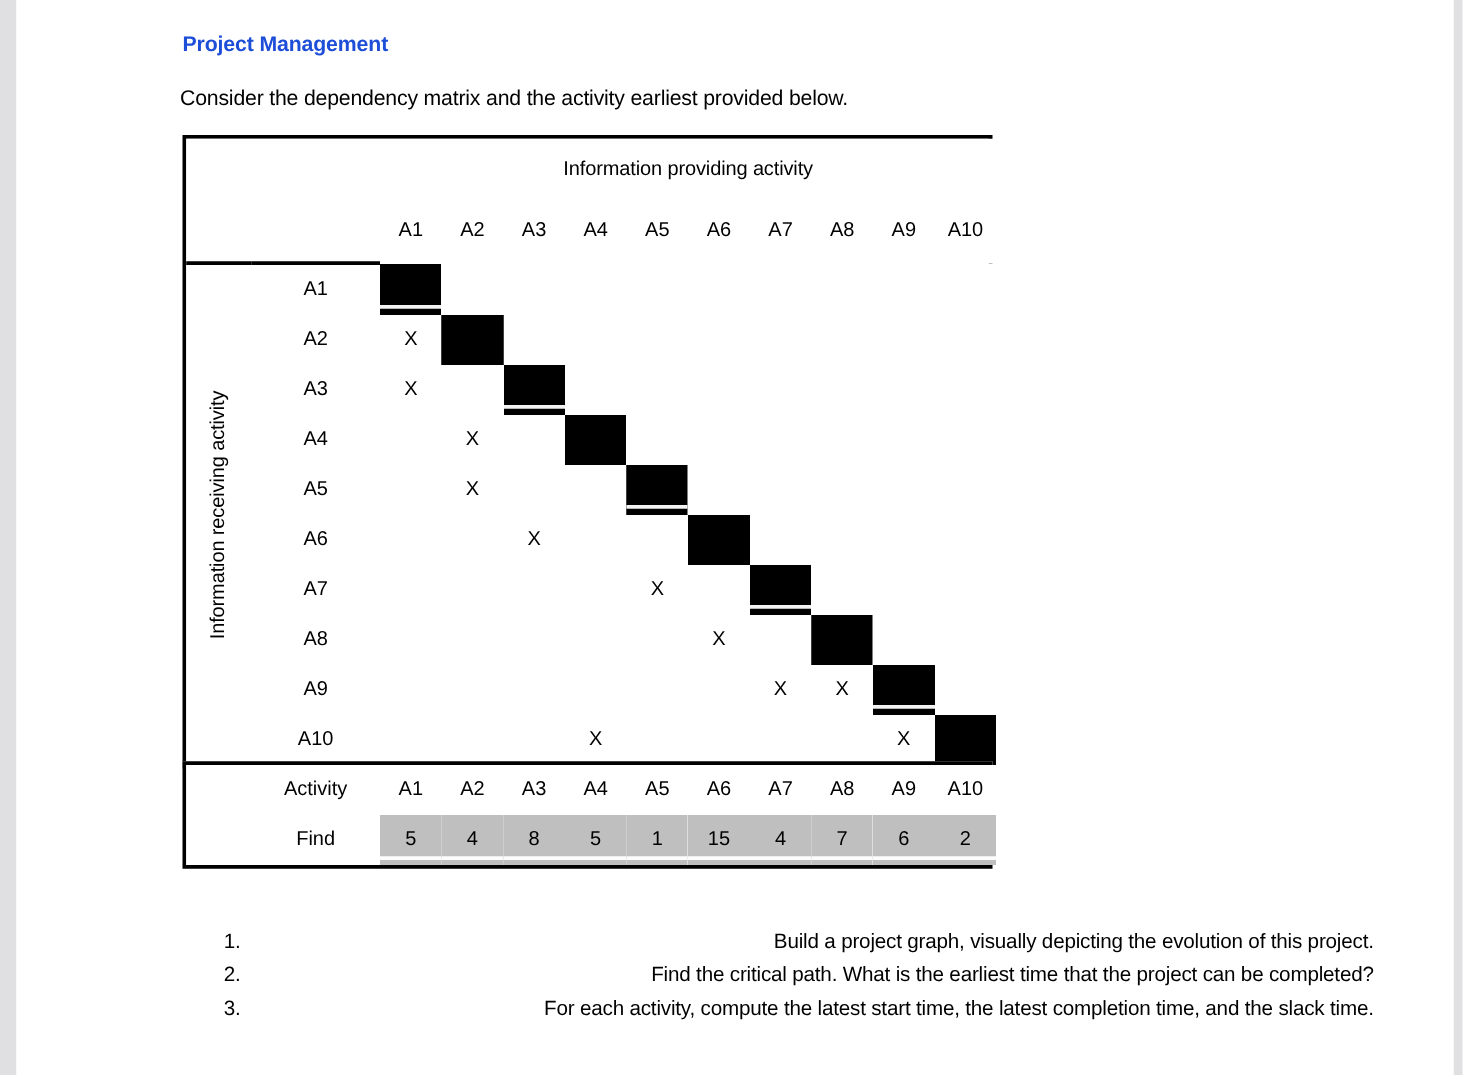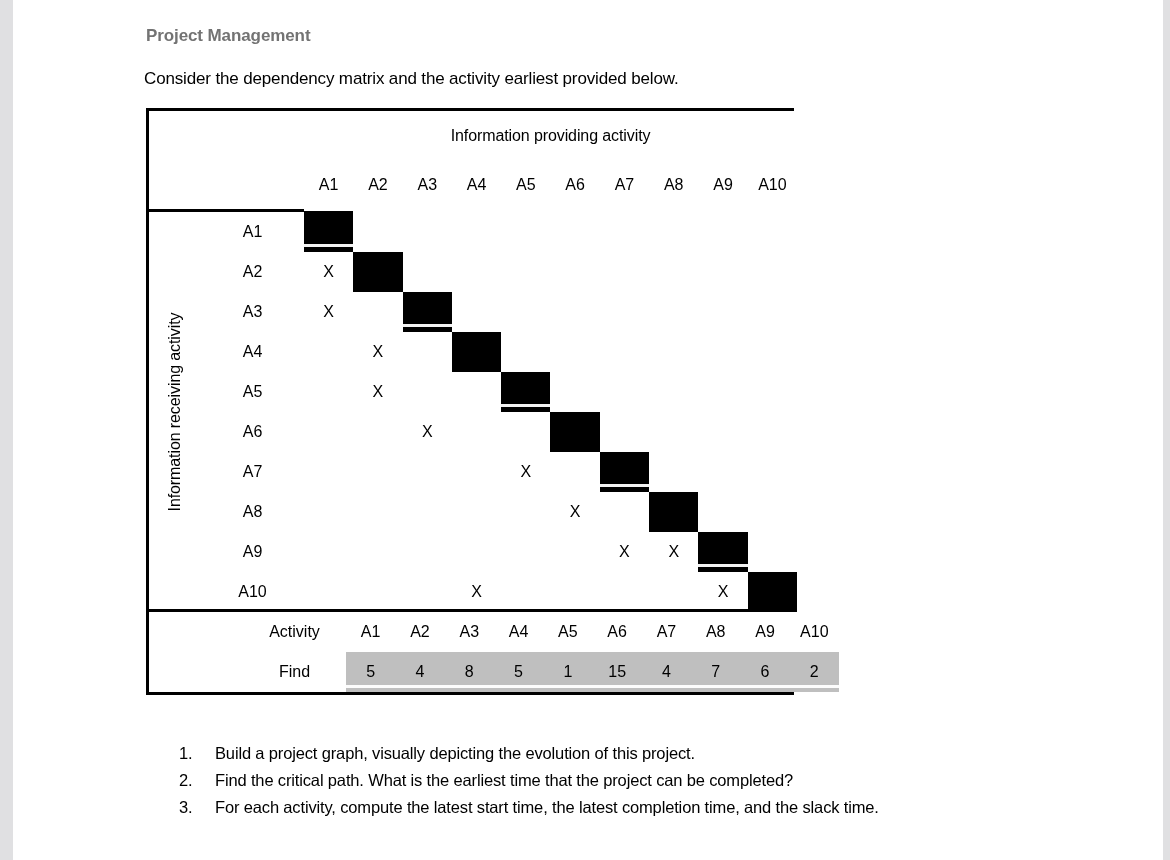--- a/index.html
+++ b/index.html
@@ -22,21 +22,21 @@
     background: #ffffff;
   }
 
   
   .doc-title {
     position: absolute;
     left: 133px;
     top: 26px;
     font-size: 17px;
     font-weight: bold;
-    color: #737373;
+    color: #1d4ed8;
     letter-spacing: -0.1px;
   }
   .doc-intro {
     position: absolute;
     left: 131px;
     top: 69px;
     font-size: 17px;
     color: #000;
     letter-spacing: -0.15px;
   }
@@ -145,21 +145,20 @@
 
   
   .time-wrap {
     position: absolute;
     left: 133px;
     top: 609px;
     width: 648px;
     border: 3px solid #000;
     box-sizing: border-box;
     background: #fff;
-    padding-left: 42px;
   }
   table.timetbl {
     border-collapse: collapse;
     width: 100%;
     table-layout: fixed;
   }
   table.timetbl td {
     padding: 0;
     border: 0;
     text-align: center;
@@ -209,21 +208,21 @@
     width: 920px;
   }
   .qitem {
     display: flex;
     font-size: 16.5px;
     color: #000;
     line-height: 27px;
     letter-spacing: -0.15px;
   }
   .qnum { width: 36px; flex: none; }
-  .qtext { flex: 1; }
+  .qtext { flex: 1; text-align: right; }
 </style>
 </head>
 <body>
 
 <div class="page">
 
   <div class="doc-title">Project Management</div>
   <div class="doc-intro">Consider the dependency matrix and the activity earliest provided below.</div>
 
   <div class="matrix-wrap">

